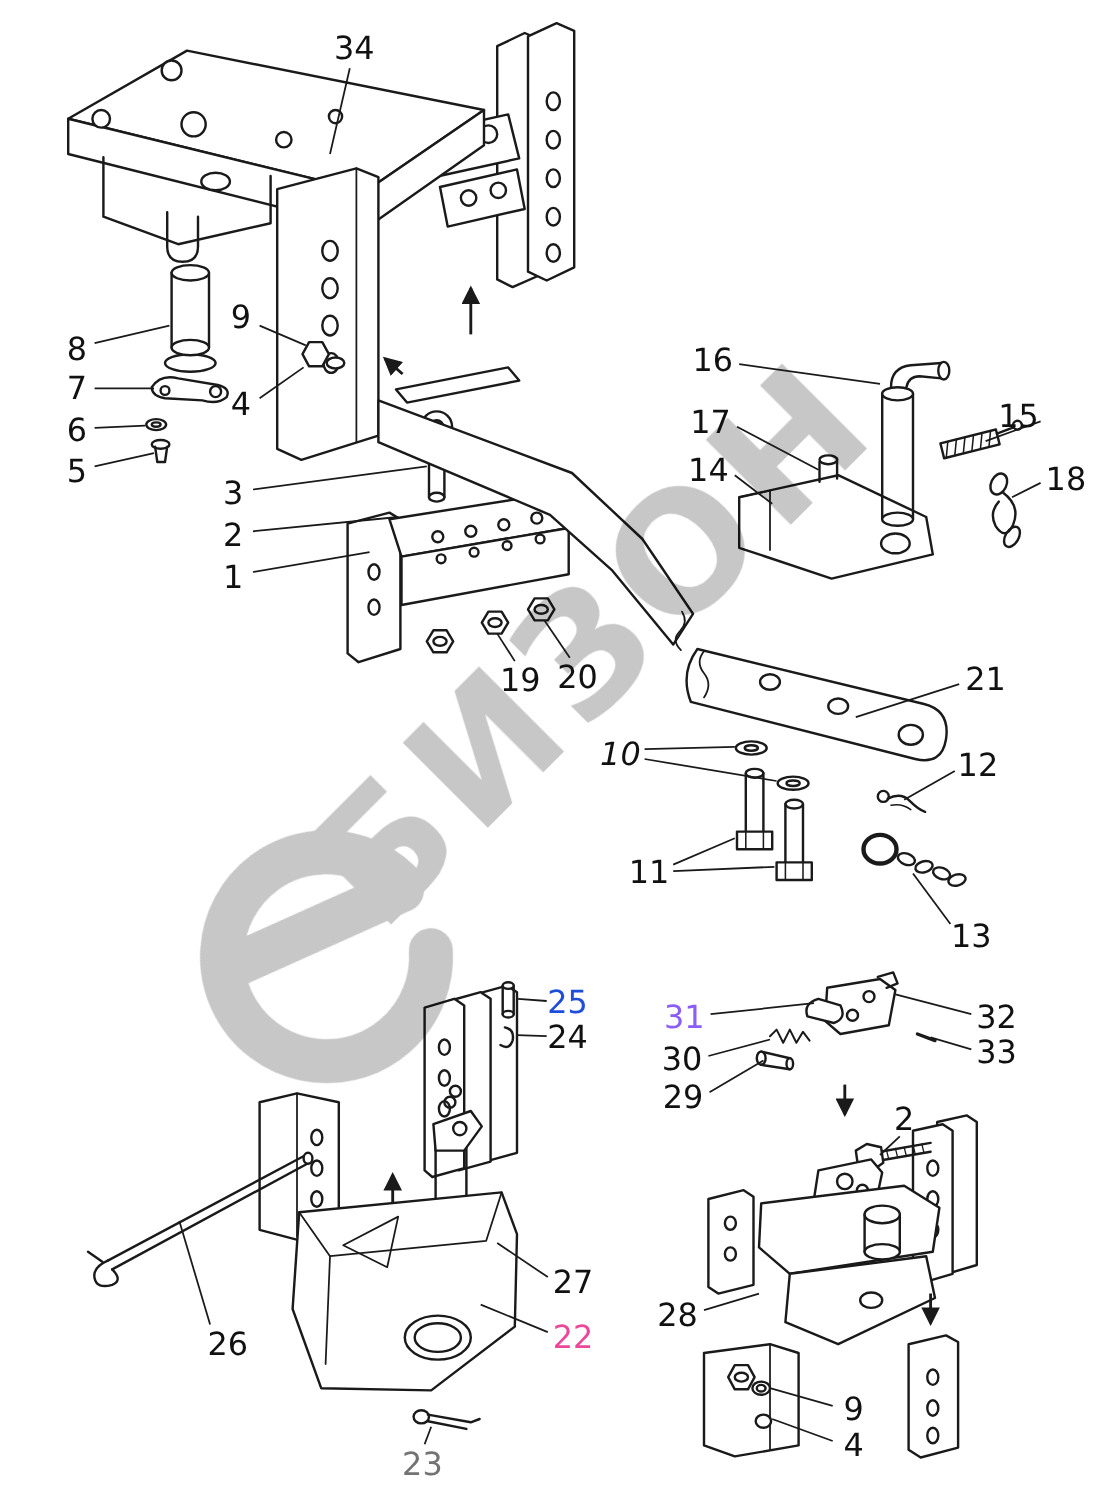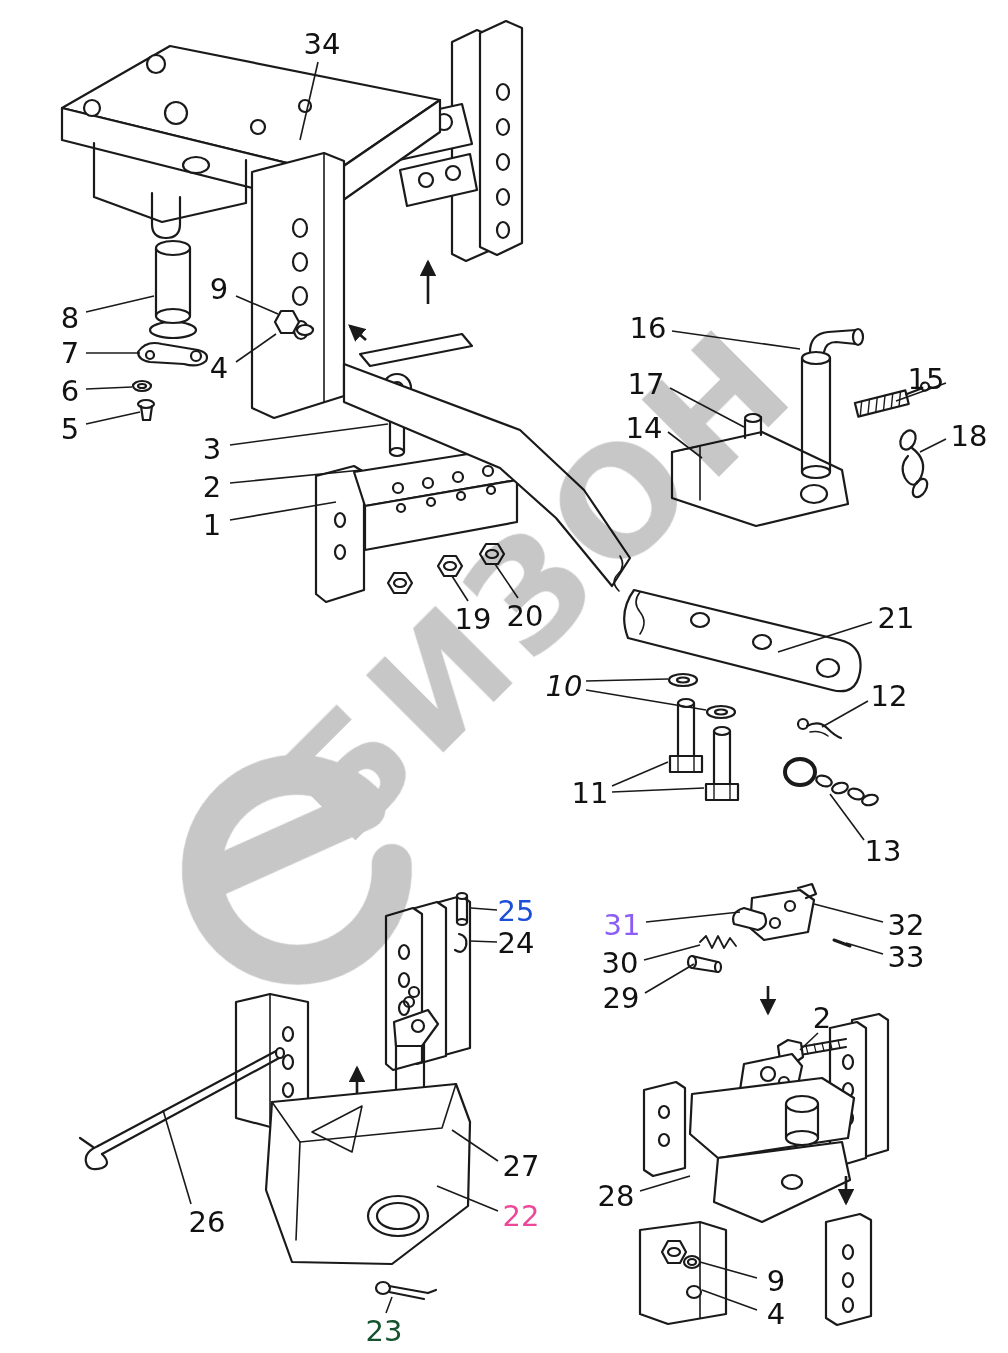--- a/index.html
+++ b/index.html
@@ -416,18 +416,18 @@
       <div class="callout" style="left: 622px; top: 925px; color: #8b5cf6;">31</div>
       <div class="callout" style="left: 906px; top: 925px; color: rgb(17, 17, 17); text-align: right;">32</div>
       <div class="callout" style="left: 620px; top: 963px; color: rgb(17, 17, 17);">30</div>
       <div class="callout" style="left: 906px; top: 957px; color: rgb(17, 17, 17);">33</div>
       <div class="callout" style="left: 621px; top: 998px; color: rgb(17, 17, 17);">29</div>
       <div class="callout" style="left: 822px; top: 1018px; color: rgb(17, 17, 17);">2</div>
       <div class="callout" style="left: 194px; top: 1222px; color: rgb(17, 17, 17); margin-left: 13px;">26</div>
       <div class="callout" style="left: 521px; top: 1166px; color: rgb(17, 17, 17);">27</div>
       <div class="callout" style="left: 521px; top: 1216px; color: #ec4899;">22</div>
       <div class="callout" style="left: 616px; top: 1196px; color: rgb(17, 17, 17); text-align: center;">28</div>
-      <div class="callout" style="left: 384px; top: 1331px; color: #14532d;">23</div>
+      <div class="callout" style="left: 384px; top: 1331px; color: #737373;">23</div>
       <div class="callout" style="left: 776px; top: 1281px; color: rgb(17, 17, 17);">9</div>
       <div class="callout" style="left: 776px; top: 1314px; color: rgb(17, 17, 17);">4</div>
     </div>
 
 </div>
 
 </body></html>

